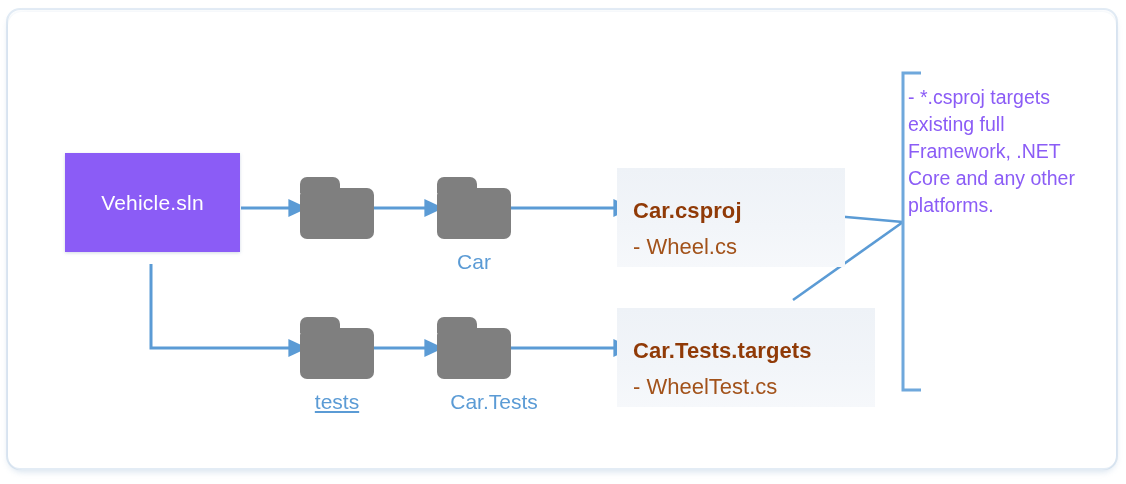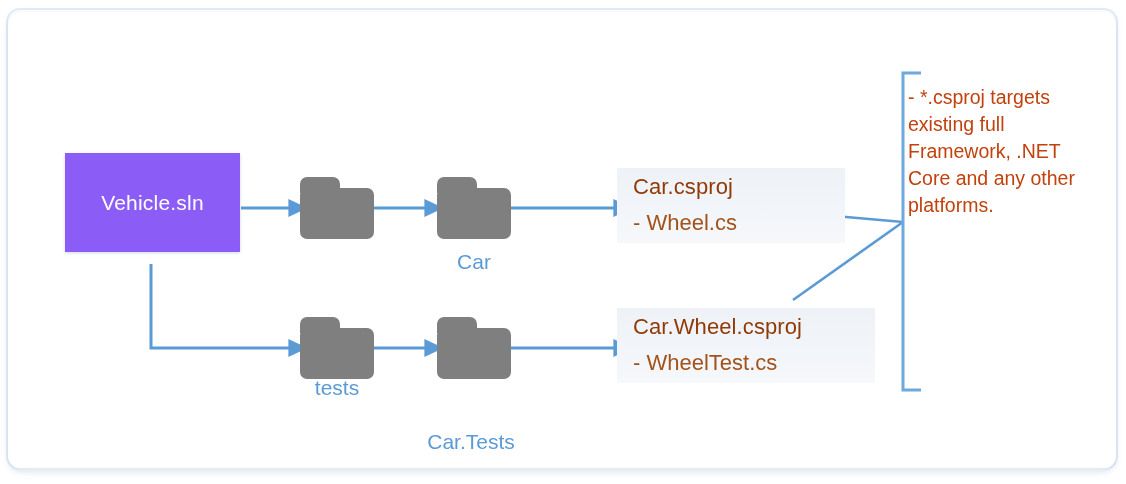--- a/index.html
+++ b/index.html
@@ -92,39 +92,40 @@
 
   
   .proj {
     position: absolute;
     background: linear-gradient(180deg,#eef2f7 0%,#f2f5f9 60%,#f6f8fb 100%);
     padding: 6px 14px 8px 16px;
     line-height: 1.16;
   }
   .proj .title {
     display: block;
-    font-weight: normal;
+    font-weight: bold;
     font-size: 22px;
     color: #903A07;
     letter-spacing: 0.1px;
+    margin-top: 24px;
   }
   .proj .sub {
     display: block;
     font-size: 22px;
     color: #A2521A;
     margin-top: 10px;
   }
 
   
   .annotation {
     position: absolute;
     left: 908px;
     top: 84px;
     width: 176px;
-    color: #c2410c;
+    color: #8b5cf6;
     font-size: 19.5px;
     line-height: 1.38;
   }
 
   svg.wires {
     position: absolute;
     left: 0;
     top: 0;
     width: 1126px;
     height: 484px;
@@ -177,35 +178,35 @@
   <div class="folder" style="left:437px; top:177px;">
     <div class="tab"></div>
     <div class="body"></div>
   </div>
   <div class="folder-label" style="left:394px; top:250px;">Car</div>
 
   <div class="folder" style="left:300px; top:317px;">
     <div class="tab"></div>
     <div class="body"></div>
   </div>
-  <div class="folder-label" style="left:257px; top:376px;">tests</div>
+  <div class="folder-label" style="left:257px; top:390px;text-decoration:underline;">tests</div>
 
   <div class="folder" style="left:437px; top:317px;">
     <div class="tab"></div>
     <div class="body"></div>
   </div>
-  <div class="folder-label" style="left:391px; top:390px;margin-top:40px;">Car.Tests</div>
+  <div class="folder-label" style="left:414px; top:390px;">Car.Tests</div>
 
   <div class="proj" style="left:617px; top:168px; width:198px;">
     <span class="title">Car.csproj</span>
     <span class="sub">- Wheel.cs</span>
   </div>
 
   <div class="proj" style="left:617px; top:308px; width:228px;">
-    <span class="title">Car.Wheel.csproj</span>
+    <span class="title">Car.Tests.targets</span>
     <span class="sub">- WheelTest.cs</span>
   </div>
 
   <div class="annotation">
     <div>- *.csproj targets existing full Framework, .NET Core and any other platforms.</div>
   </div>
 
 </div>
 
 </body></html>

